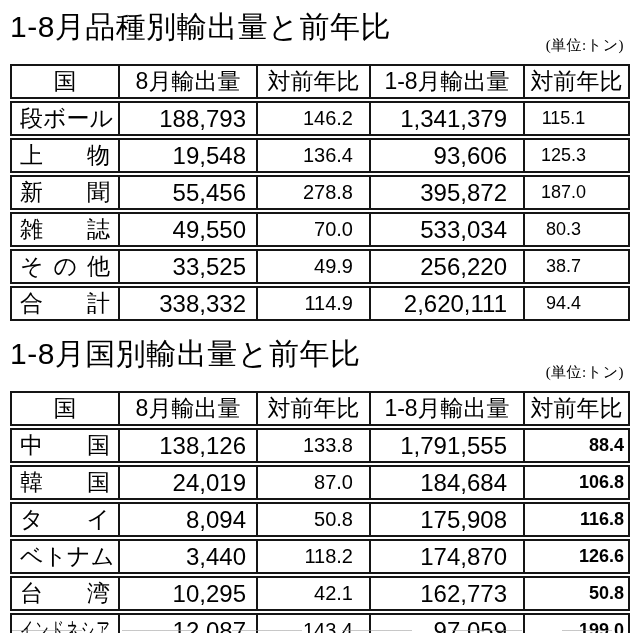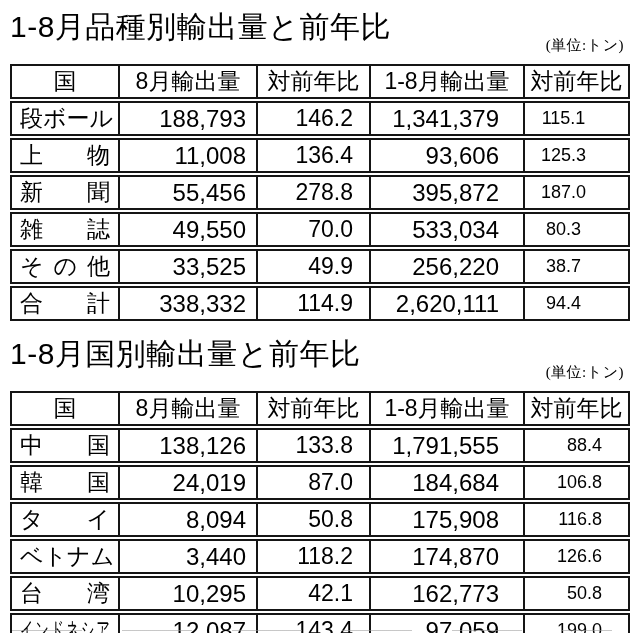--- a/index.html
+++ b/index.html
@@ -33,25 +33,25 @@
     height: 33px; padding: 0; overflow: hidden;
     vertical-align: middle; background: #ffffff;
   }
   .stat th:first-child, .stat td:first-child { border-left: 2px solid #151515; }
   .stat th { font-size: 23px; font-weight: 500; text-align: center; white-space: nowrap; }
   td.label-cell { padding: 0 8px; font-size: 23px; }
   .jp-justify { display: flex; justify-content: space-between; align-items: center; height: 100%; }
   .jp-justify.condensed { transform: scaleX(0.58); transform-origin: left center; width: 172%; }
   td.num { text-align: right; white-space: nowrap; font-variant-numeric: tabular-nums; }
   td.c2 { font-size: 24px; padding-right: 10px; margin-top: 22px; }
-  td.c3 { font-size: 23px; padding-right: 16px; margin-top: 14px; }
-  td.c4 { font-size: 24px; padding-right: 24px; }
+  td.c3 { font-size: 20px; padding-right: 16px; margin-top: 14px; }
+  td.c4 { font-size: 24px; padding-right: 16px; }
   td.c5 { font-size: 18px; }
   .t1 td.c5 { padding-right: 26px; text-align: center; }
-  .t2 td.c5 { padding-right: 26px; }
+  .t2 td.c5 { padding-right: 4px; font-weight: bold; }
 
   section.tbl-section { margin: 0; }
   section.tbl-section + section.tbl-section { margin-top: 9px; }
 
   .scan-artifact-line {
     position: absolute; left: 12px; bottom: 2px; width: 600px; height: 1px;
     background: repeating-linear-gradient(90deg, #9a9a9a 0 70px, transparent 70px 110px);
     opacity: 0.55;
   }
 </style>
@@ -97,21 +97,21 @@
           <td class="num c4">1,341,379</td>
           <td class="num c5">115.1</td>
         </tr>
         <tr>
           <td class="label-cell">
               <span class="jp-justify">
                 <span>上</span>
                 <span>物</span>
               </span>
             </td>
-          <td class="num c2">11,008</td>
+          <td class="num c2">19,548</td>
           <td class="num c3">136.4</td>
           <td class="num c4">93,606</td>
           <td class="num c5">125.3</td>
         </tr>
         <tr>
           <td class="label-cell">
               <span class="jp-justify">
                 <span>新</span>
                 <span>聞</span>
               </span>

